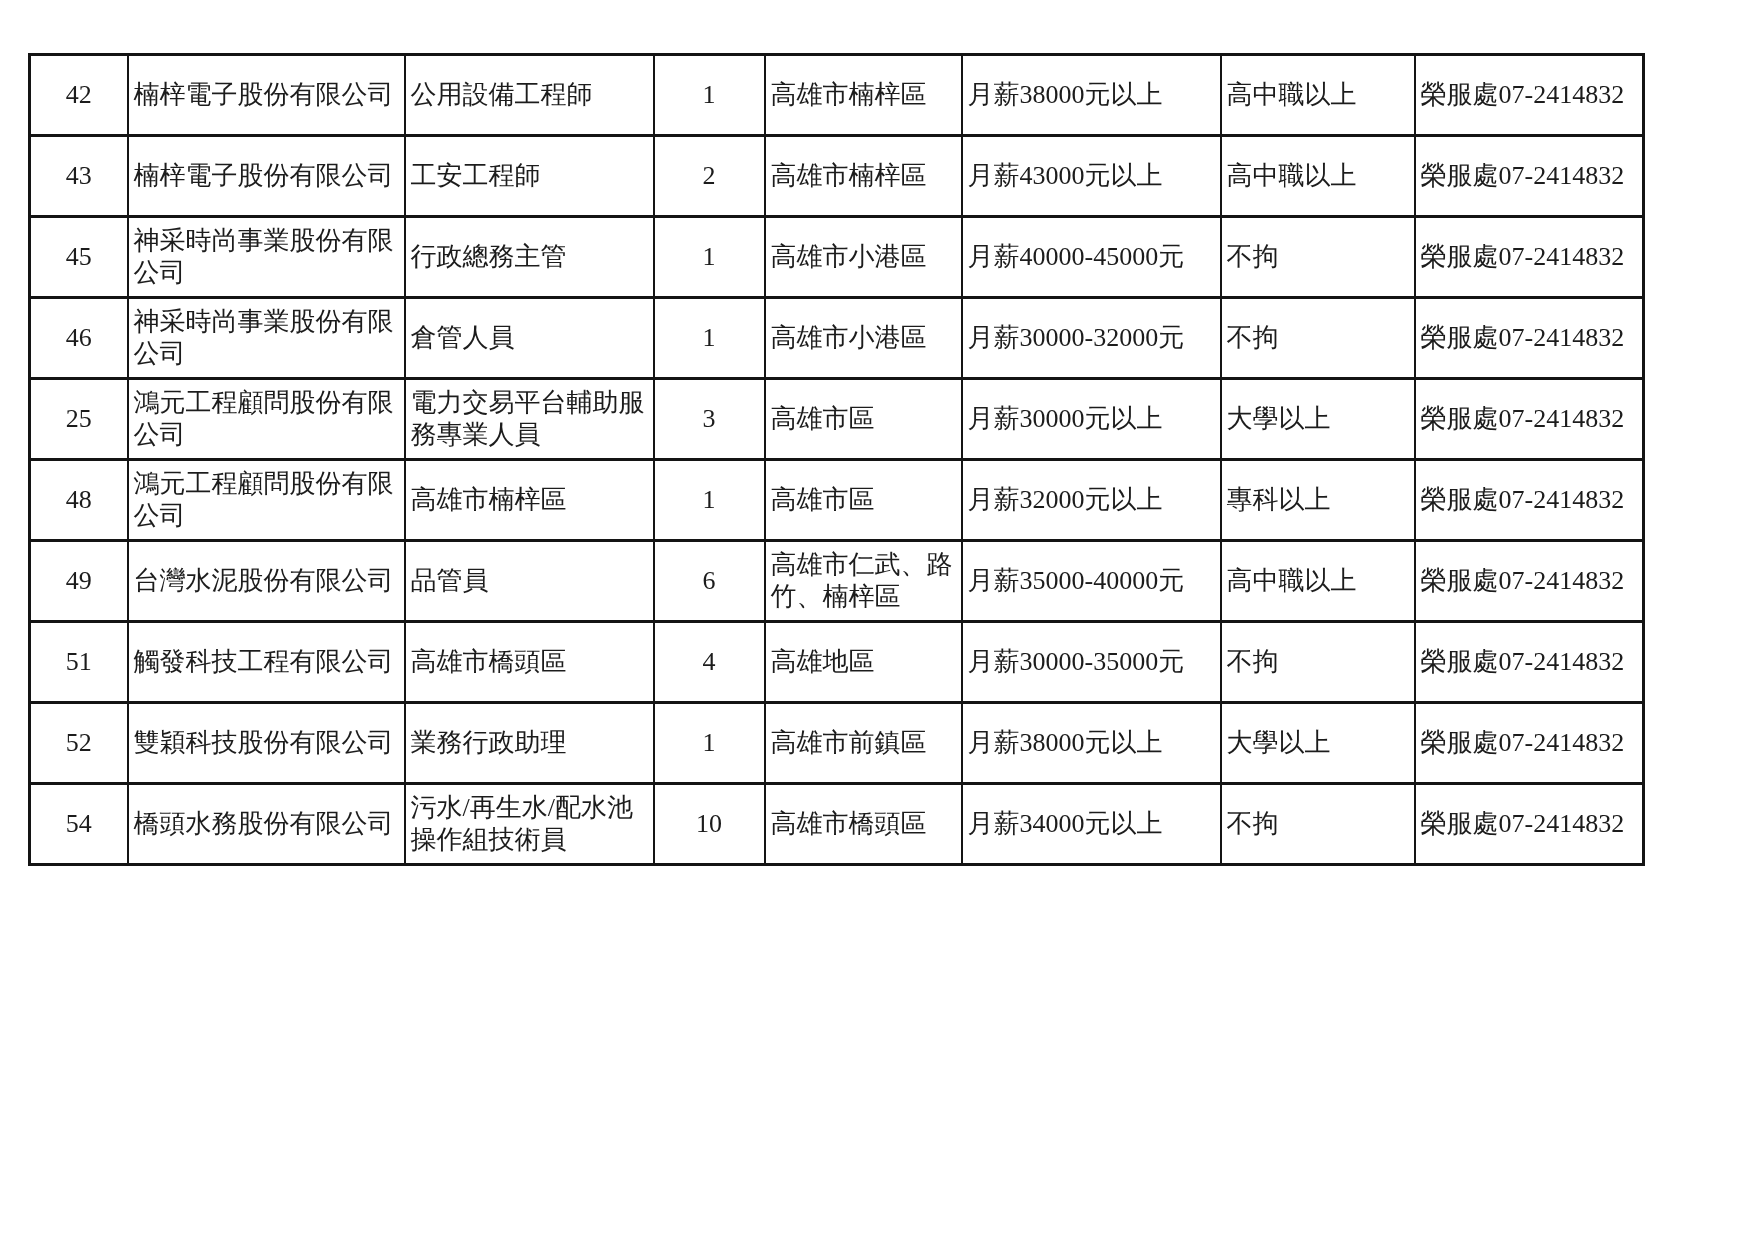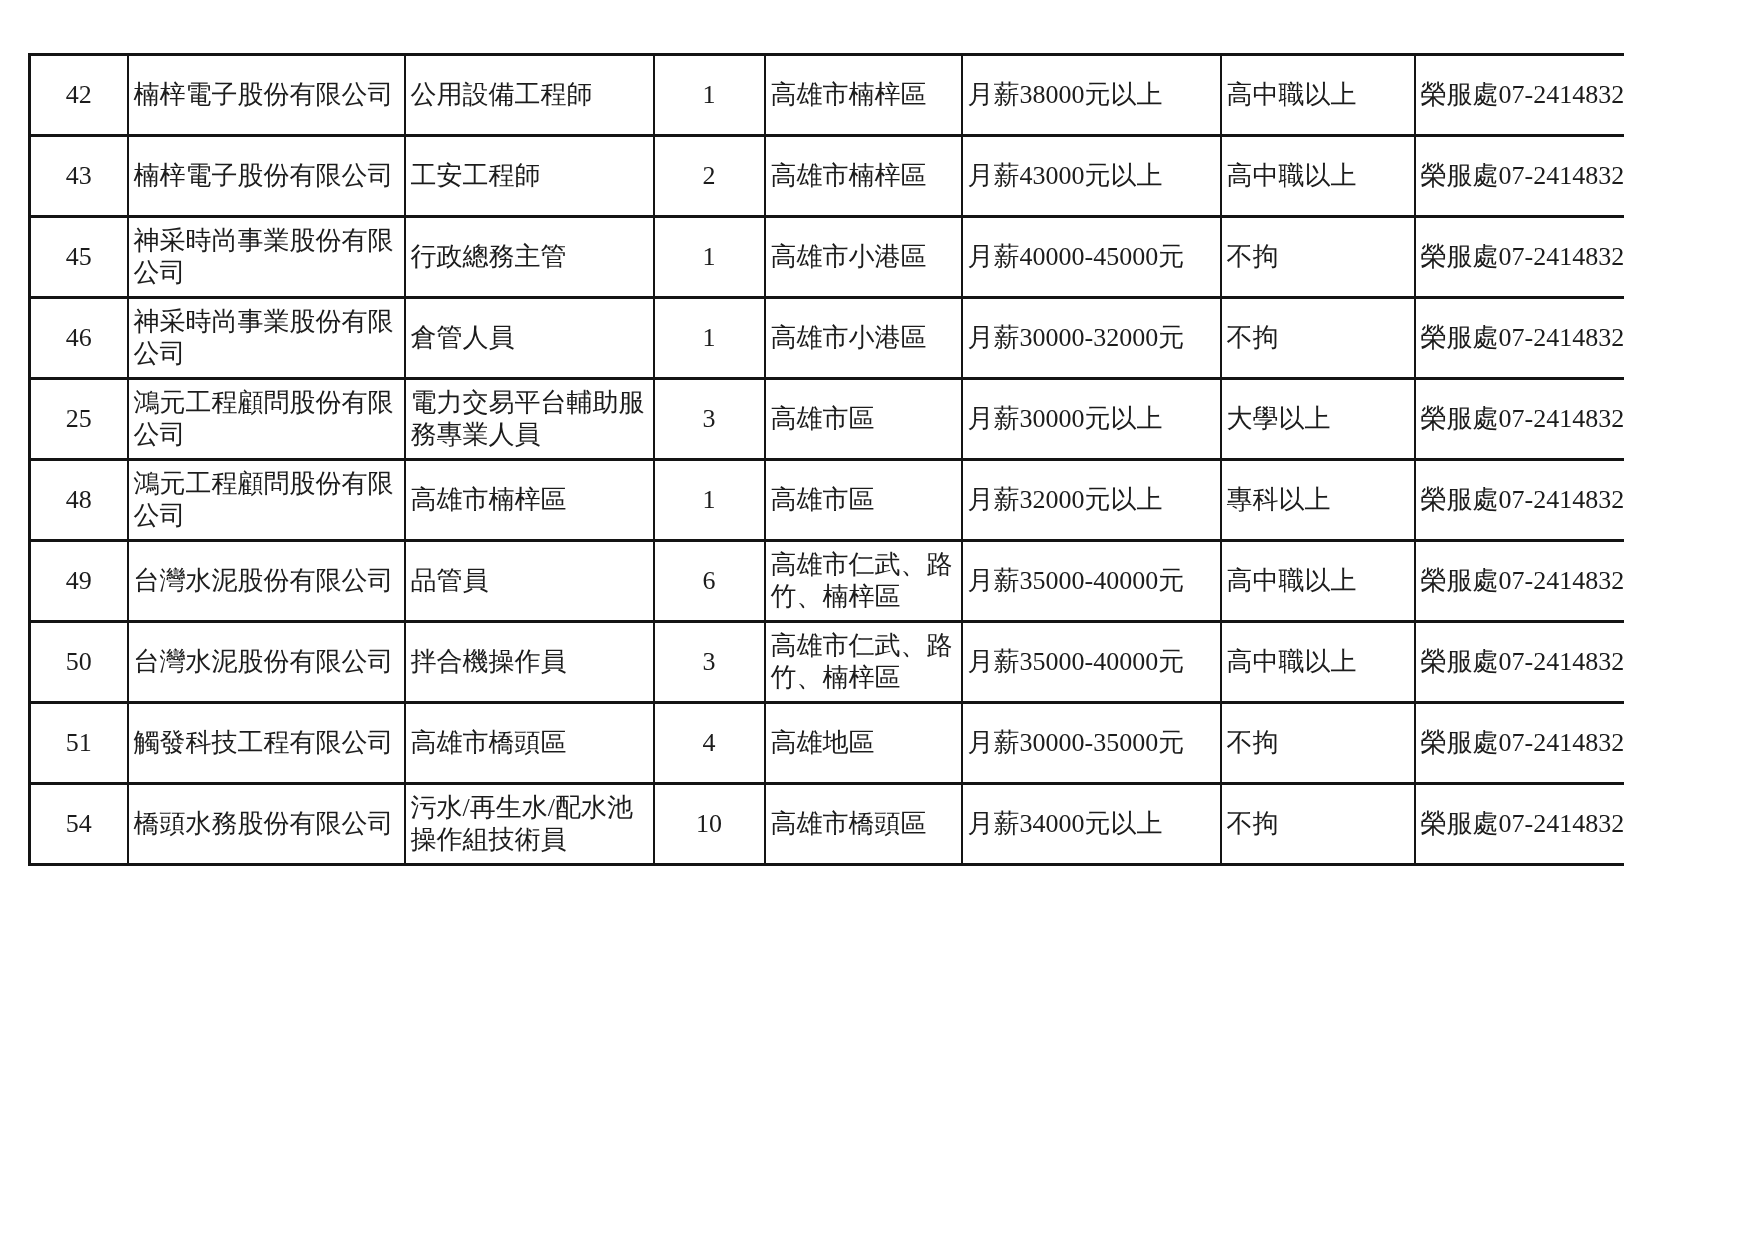--- a/index.html
+++ b/index.html
@@ -9,20 +9,21 @@
     background: #ffffff;
     font-family: "Liberation Serif", "DejaVu Serif", serif;
     color: #1c1c1c;
   }
   .page {
     position: relative;
     width: 1624px;
     height: 1241px;
     overflow: hidden;
     background: #ffffff;
+    padding-left: 48px;
   }
   table.job-table {
     position: absolute;
     left: 28px;
     top: 53px;
     width: 1614px;
     border-collapse: collapse;
     table-layout: fixed;
     border: 3px solid #141414;
   }
@@ -131,38 +132,37 @@
     <td class="c-company">台灣水泥股份有限公司</td>
     <td class="c-job">品管員</td>
     <td class="c-count">6</td>
     <td class="c-loc">高雄市仁武、路
 竹、楠梓區</td>
     <td class="c-salary">月薪35000-40000元</td>
     <td class="c-edu">高中職以上</td>
     <td class="c-contact">榮服處07-2414832</td>
   </tr>
         <tr>
-    <td class="c-no">50</td>
-    <td class="c-company">台灣水泥股份有限公司</td>
-    <td class="c-job">拌合機操作員</td>
-    <td class="c-count">3</td>
-    <td class="c-loc">高雄市仁武、路
-竹、楠梓區</td>
-    <td class="c-salary">月薪35000-40000元</td>
-    <td class="c-edu">高中職以上</td>
-    <td class="c-contact">榮服處07-2414832</td>
-  </tr>
-        <tr>
     <td class="c-no">51</td>
     <td class="c-company">觸發科技工程有限公司</td>
     <td class="c-job">高雄市橋頭區</td>
     <td class="c-count">4</td>
     <td class="c-loc">高雄地區</td>
     <td class="c-salary">月薪30000-35000元</td>
     <td class="c-edu">不拘</td>
+    <td class="c-contact">榮服處07-2414832</td>
+  </tr>
+        <tr>
+    <td class="c-no">52</td>
+    <td class="c-company">雙穎科技股份有限公司</td>
+    <td class="c-job">業務行政助理</td>
+    <td class="c-count">1</td>
+    <td class="c-loc">高雄市前鎮區</td>
+    <td class="c-salary">月薪38000元以上</td>
+    <td class="c-edu">大學以上</td>
     <td class="c-contact">榮服處07-2414832</td>
   </tr>
         <tr>
     <td class="c-no">54</td>
     <td class="c-company">橋頭水務股份有限公司</td>
     <td class="c-job">污水/再生水/配水池
 操作組技術員</td>
     <td class="c-count">10</td>
     <td class="c-loc">高雄市橋頭區</td>
     <td class="c-salary">月薪34000元以上</td>

